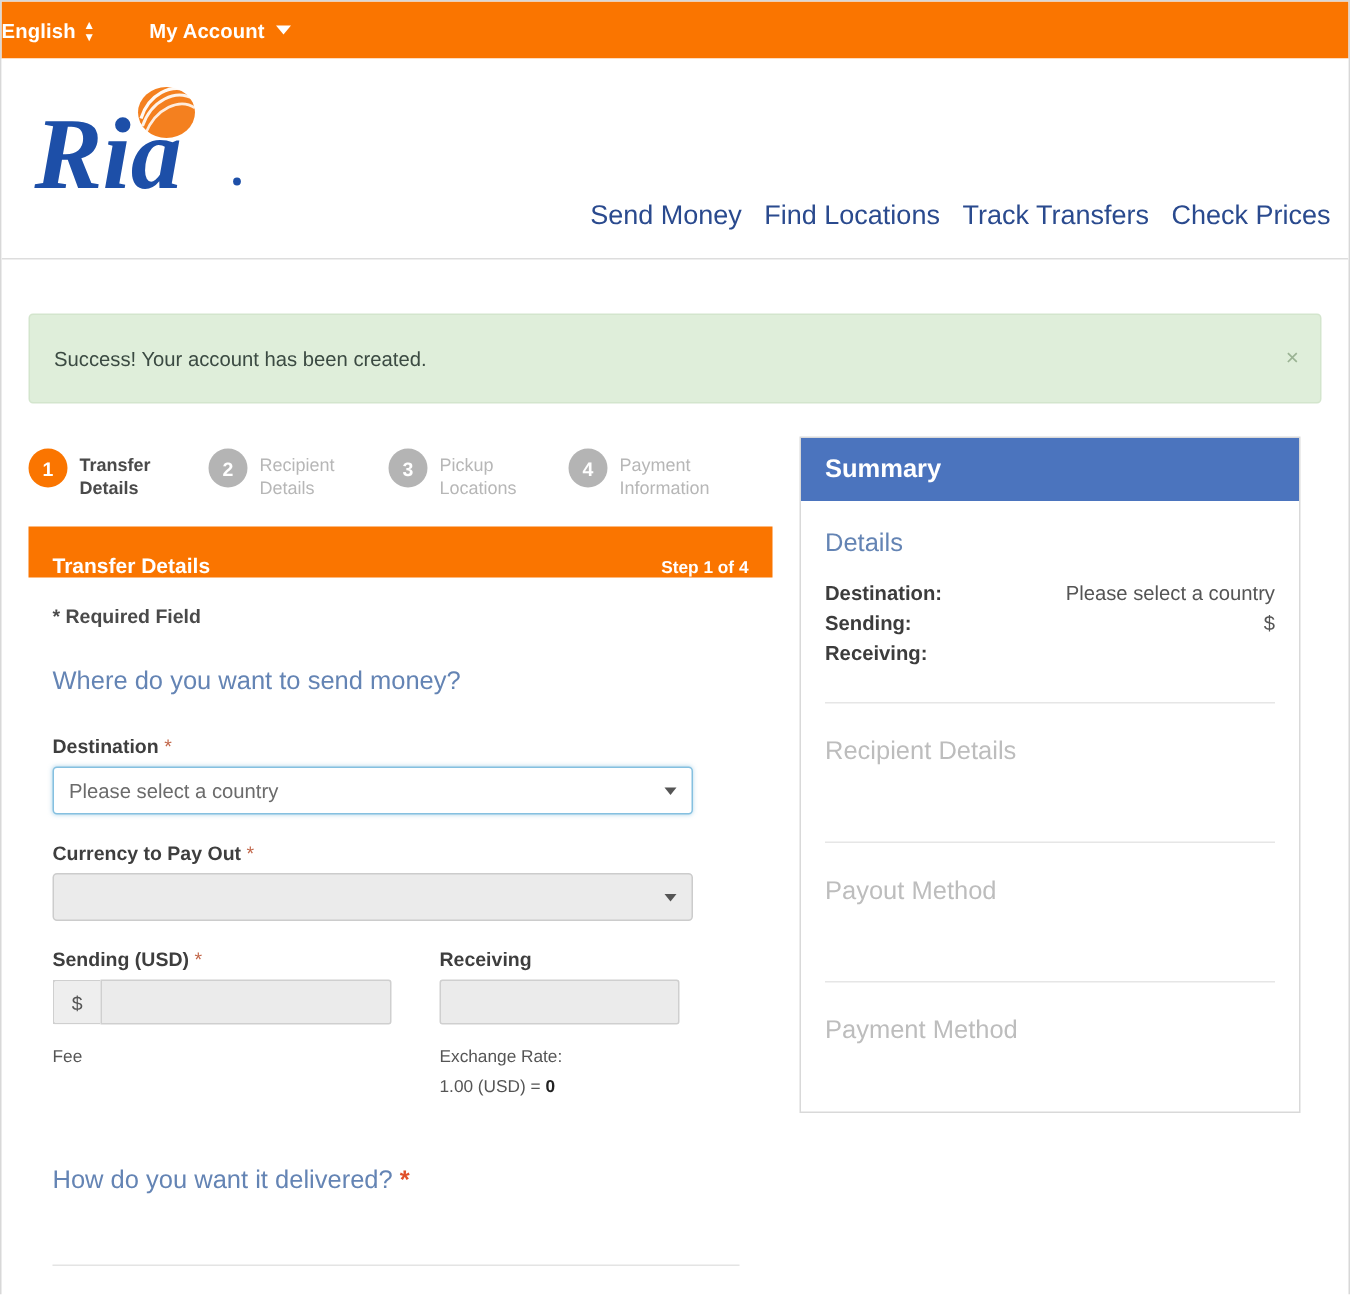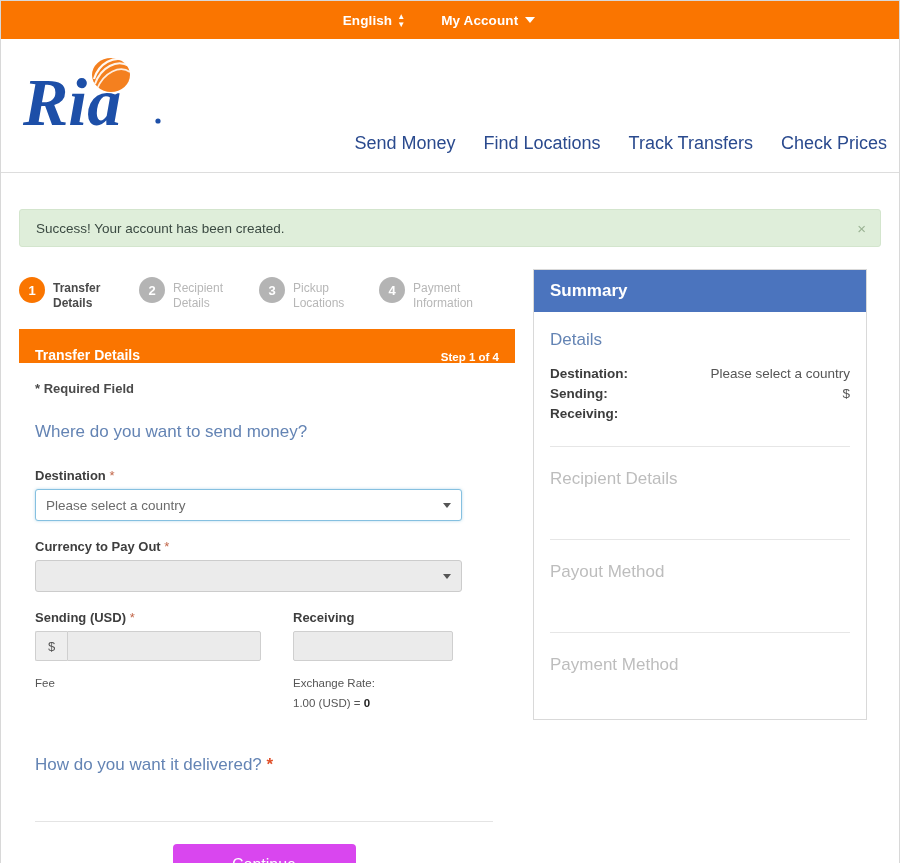--- a/index.html
+++ b/index.html
@@ -19,21 +19,21 @@
     border-top: 1px solid #d8d8d8;
     overflow: hidden;
   }
 
   
   .topbar {
     height: 38px;
     background: #fa7500;
     display: flex;
     align-items: center;
-    justify-content: center;
+    justify-content: flex-start;
     padding-right: 22px;
     gap: 36px;
   }
   .topbar-item {
     color: #ffffff;
     font-size: 13.5px;
     font-weight: bold;
     display: flex;
     align-items: center;
     gap: 5px;
@@ -65,38 +65,38 @@
   }
   .logo {
     position: absolute;
     left: 18px; top: 14px;
     width: 150px; height: 82px;
   }
   .nav {
     position: absolute;
     right: 12px; bottom: 18px;
     display: flex;
-    gap: 28px;
+    gap: 15px;
     align-items: baseline;
   }
   .nav a {
     color: #2a4a8e;
     font-size: 18px;
     text-decoration: none;
     white-space: nowrap;
     cursor: pointer;
   }
 
   
   .banner {
     margin: 36px 18px 0 18px;
     background: #dfeeda;
     border: 1px solid #d3e5cd;
     border-radius: 3px;
-    height: 38px;
+    height: 60px;
     display: flex;
     align-items: center;
     padding: 0 16px;
     position: relative;
   }
   .banner-text {
     color: #3b4a42;
     font-size: 13.5px;
   }
   .banner-close {

